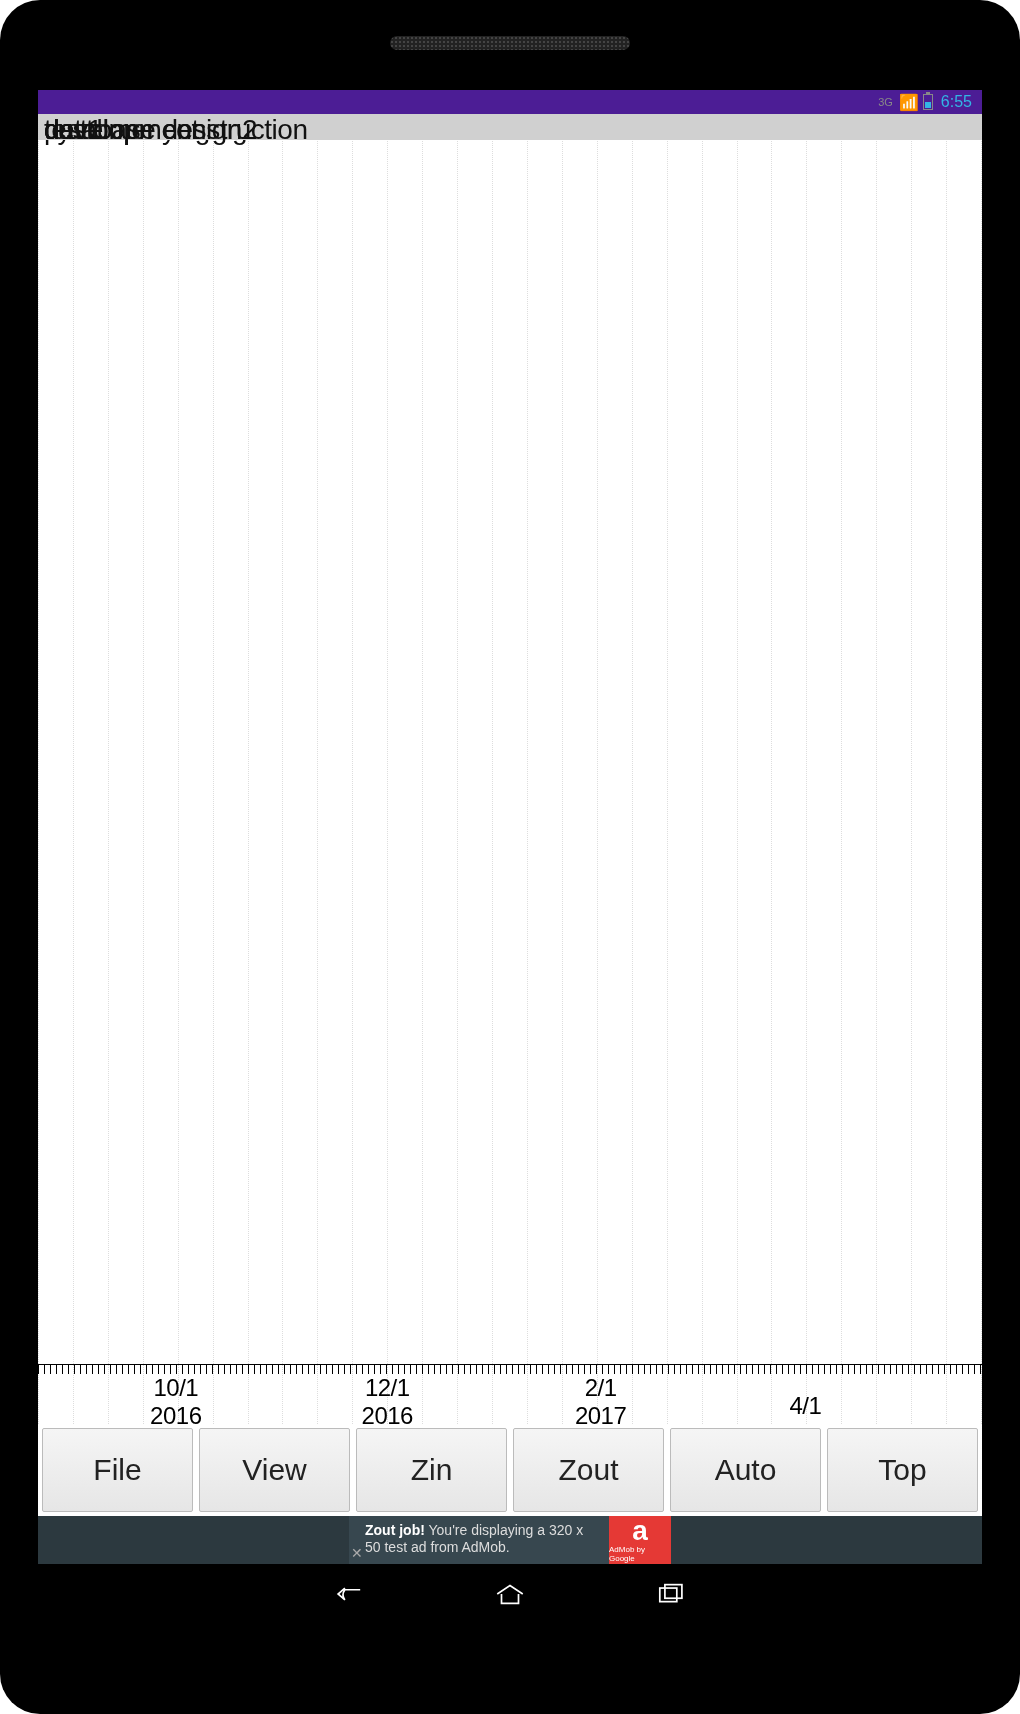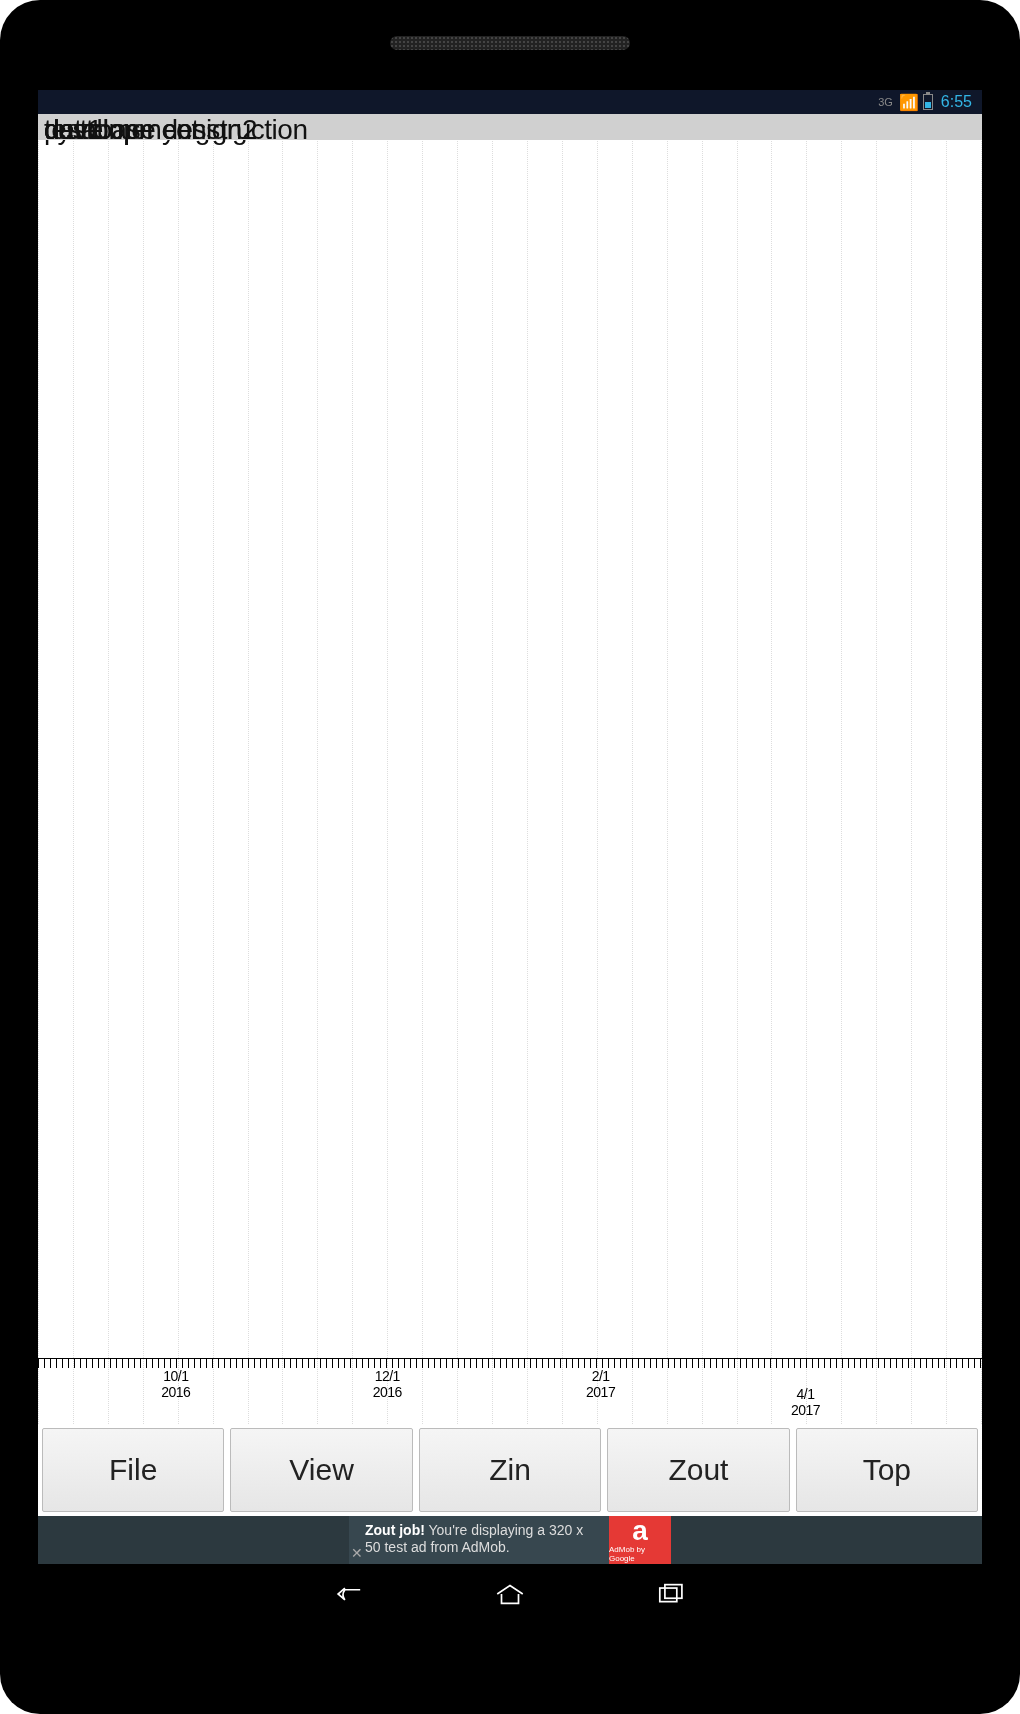--- a/index.html
+++ b/index.html
@@ -12,21 +12,21 @@
   
   .speaker { position:absolute; left:50%; top:36px; transform:translateX(-50%);
              width:240px; height:14px; background:#222; border-radius:7px;
              background-image:radial-gradient(#444 1px, transparent 1px);
              background-size:4px 4px; }
 
   
   .screen { position:absolute; left:38px; right:38px; top:90px; bottom:90px; background:#000; }
 
   
-  .statusbar { position:absolute; left:0; right:0; top:0; height:24px; background:#0f172a;
+  .statusbar { position:absolute; left:0; right:0; top:0; height:24px; background:#4c1d95;
                color:#33b5e5; font-size:16px; display:flex; align-items:center; justify-content:flex-end; padding-right:10px; }
   .statusbar .sig { color:#888; font-size:11px; margin-right:6px; }
   .statusbar .bars { color:#888; margin-right:6px; letter-spacing:-2px; }
   .statusbar .batt { display:inline-block; width:10px; height:16px; border:1px solid #888; position:relative; margin-right:8px; }
   .statusbar .batt::before { content:""; position:absolute; top:-3px; left:2px; width:4px; height:2px; background:#888; }
   .statusbar .batt::after { content:""; position:absolute; left:1px; right:1px; bottom:1px; height:6px; background:#33b5e5; }
 
   
   .app { position:absolute; left:0; right:0; top:24px; bottom:60px; background:#263238; display:flex; flex-direction:column; }
 
@@ -38,21 +38,21 @@
   .gridlines .vline { position:absolute; top:0; bottom:0; border-left:1px dotted #ddd; }
 
   .rows { position:absolute; left:0; right:0; top:0; }
   .rowlabel { position:absolute; left:6px; top:4px; font-size:28px; color:#111; font-weight:400; font-stretch:condensed; letter-spacing:-0.5px; white-space:nowrap; }
 
   .bar { position:absolute; height:26px; background:#d0d0d0; }
   .section-hdr { position:absolute; height:6px; background:#ff8c00; left:0; right:0; }
   .connector-v { position:absolute; width:1px; background:#444; }
 
   
-  .axis { position:absolute; left:0; right:0; height:60px; bottom:6px; font-size:14px; }
+  .axis { position:absolute; left:0; right:0; height:60px; bottom:0; font-size:24px; }
   .axis .ruler { position:absolute; left:0; right:0; top:0; height:10px;
                  background-image: repeating-linear-gradient(to right, #000 0, #000 1px, transparent 1px, transparent 6px);
                  border-top:1px solid #000; }
   .axis .tick { position:absolute; top:10px; transform:translateX(-50%); text-align:center; white-space:nowrap; letter-spacing:-0.5px; }
   .axis .tick .yr { display:block; }
 
   
   .toolbar { flex:0 0 92px; background:#fff; display:flex; gap:6px; padding:4px; }
   .toolbar button { flex:1 1 0; font-size:30px; color:#222; background:linear-gradient(#f5f5f5,#e6e6e6);
                     border:1px solid #bbb; border-radius:2px; cursor:pointer; }
@@ -156,20 +156,21 @@
             <div class="tick" style="left: 59.6%;"><span>2/1</span><span class="yr">2017</span></div>
             <div class="tick" style="left: 81.3%; margin-top: 18px;"><span>4/1</span><span class="yr">2017</span></div>
           </div>
       </div>
 
       <div class="toolbar">
           <button>File</button>
           <button>View</button>
           <button>Zin</button>
           <button>Zout</button>
+          <button>Auto</button>
           <button>Top</button>
         </div>
 
       <div class="adbar">
         <div class="adbox">
           <div class="adtxt">
             <span class="adclose">✕</span>
             <b>Zout job!</b><span> You're displaying a 320 x 50 test ad from AdMob.</span>
           </div>
           <div class="adlogo">

